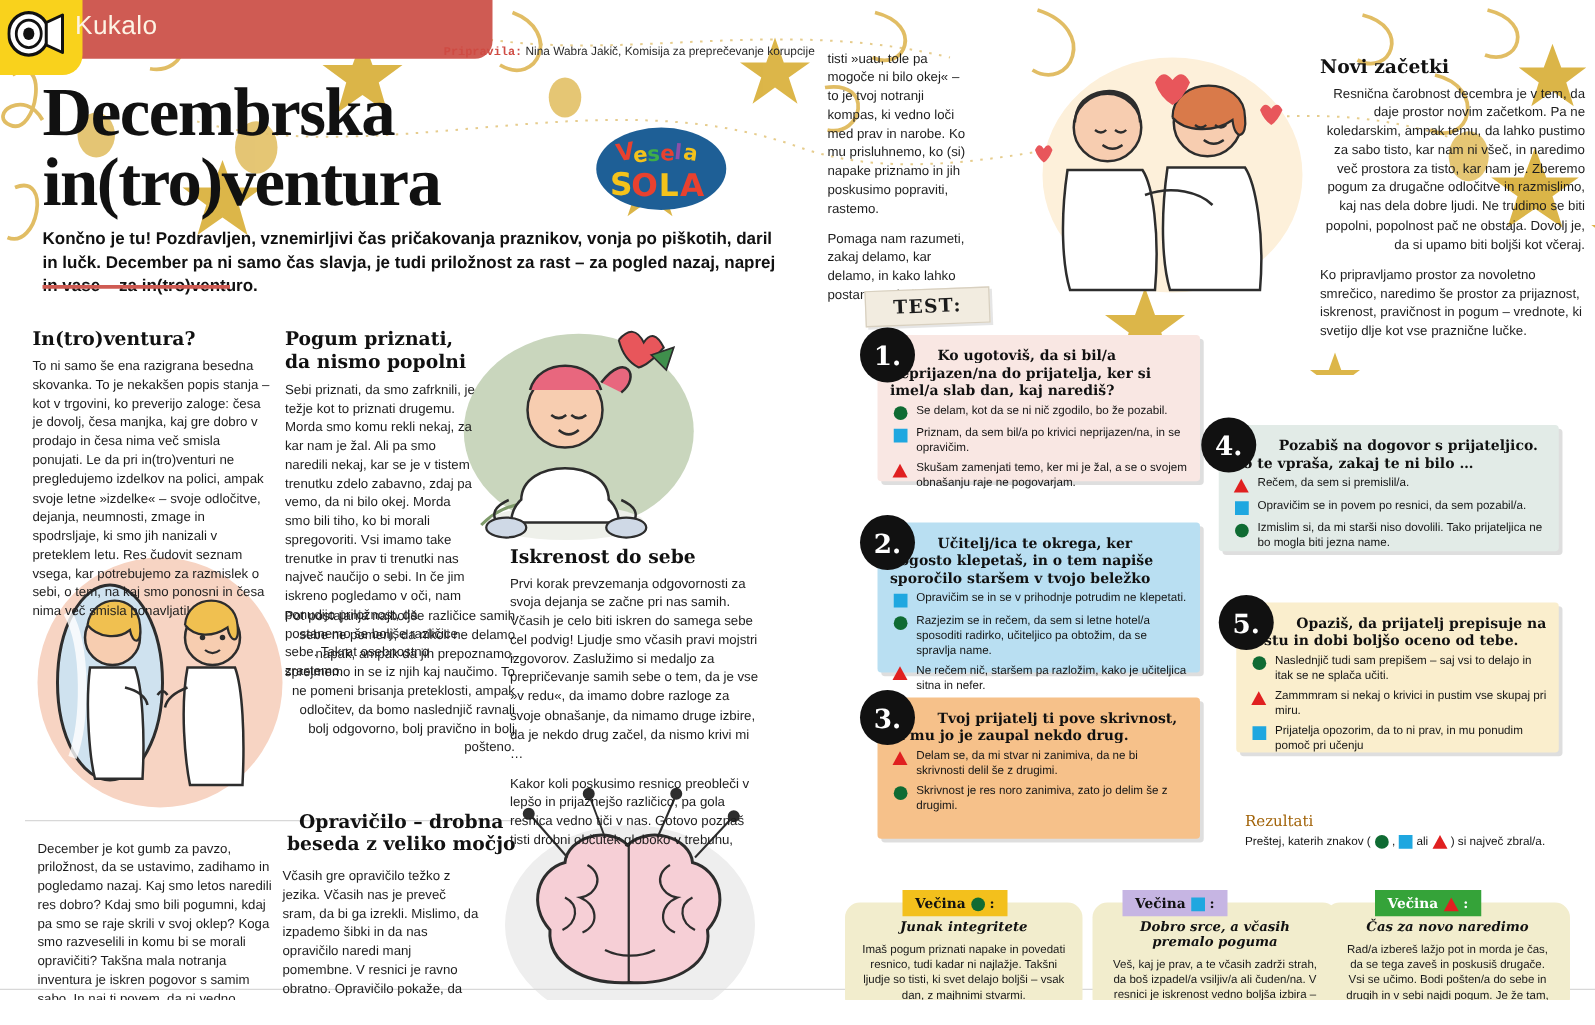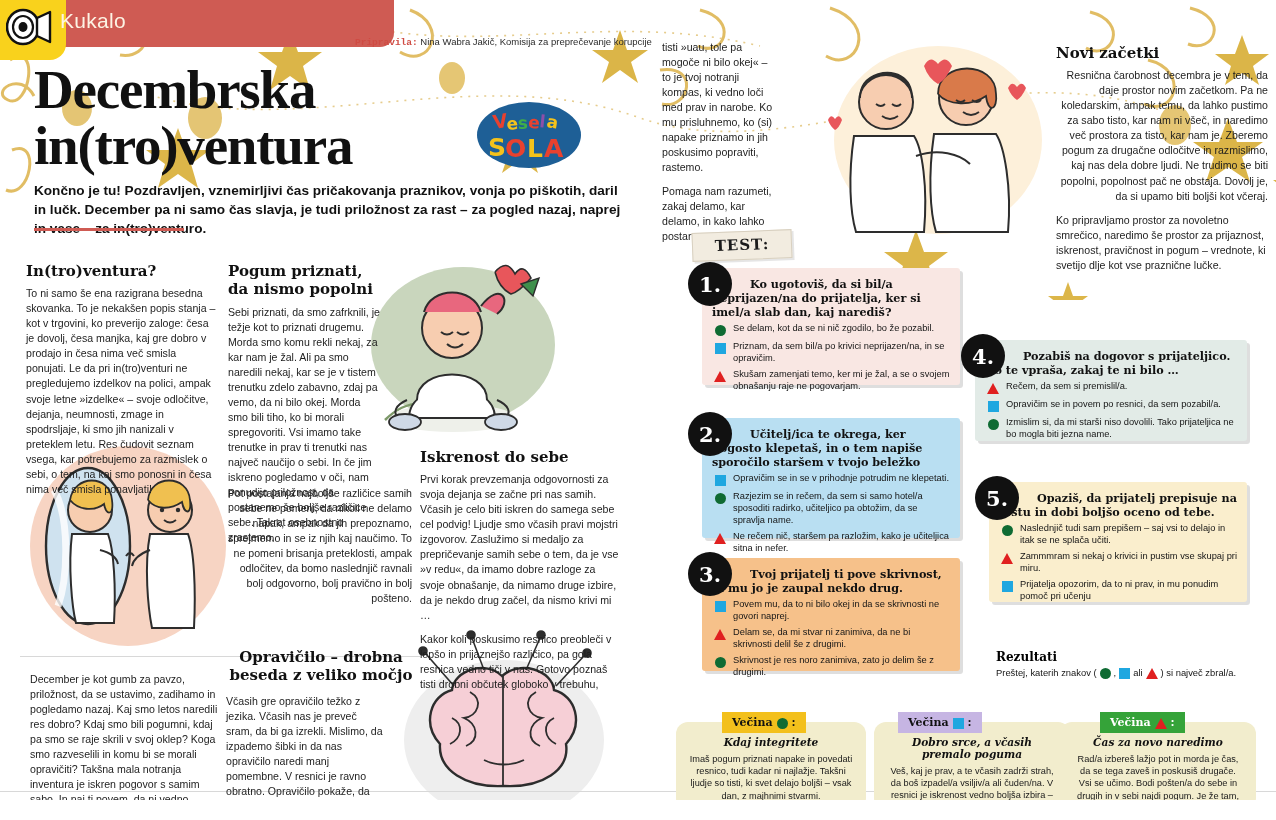--- a/index.html
+++ b/index.html
@@ -65,21 +65,21 @@
   .qtext .ind{padding-left:38px;}
   .opts{padding:0 10px 9px 12px;}
   .opt{display:flex;gap:6px;align-items:flex-start;margin-bottom:4px;font-size:9.3px;line-height:1.28;color:#151515;}
   .mk{flex:0 0 13px;height:13px;margin-top:1px;position:relative;}
   .mk.circle::after{content:"";position:absolute;left:1px;top:1px;width:11px;height:11px;border-radius:50%;background:#0f6b33;}
   .mk.square::after{content:"";position:absolute;left:1px;top:1px;width:11px;height:11px;background:#1fa7e0;}
   .mk.tri::after{content:"";position:absolute;left:0;top:1px;width:0;height:0;
     border-left:6.5px solid transparent;border-right:6.5px solid transparent;border-bottom:11px solid #e02020;}
 
   
-  .res-h{position:absolute;left:996px;top:650px;z-index:5;font-family:"DejaVu Serif",serif;font-weight:700;font-size:12px;color:#000000;}
+  .res-h{position:absolute;left:996px;top:650px;z-index:5;font-family:"DejaVu Serif",serif;font-weight:400;font-size:12px;color:#a16207;}
   .res-sub{position:absolute;left:996px;top:667px;z-index:5;font-size:9.4px;color:#151515;display:flex;align-items:center;gap:3px;}
   .inlmk{display:inline-block;width:11px;height:11px;position:relative;top:1px;}
   .inlmk.circle{border-radius:50%;background:#0f6b33;}
   .inlmk.square{background:#1fa7e0;}
   .inlmk.tri{width:0;height:0;background:none;border-left:6px solid transparent;border-right:6px solid transparent;border-bottom:11px solid #e02020;}
 
   .rcard{position:absolute;border-radius:12px;background:#f2edcd;z-index:4;}
   .rlabel{position:absolute;z-index:6;height:21px;padding:0 10px;display:flex;align-items:center;gap:4px;
     font-family:"DejaVu Serif",serif;font-weight:700;font-size:11px;color:#111;}
   .rtitle{font-family:"DejaVu Serif",serif;font-style:italic;font-weight:700;font-size:10.6px;text-align:center;
@@ -304,21 +304,21 @@
       <span>Opravičilo – drobna</span><br>
       <span>beseda z veliko močjo</span>
     </div>
   </div>
   <div class="blk" style="left:226px;top:694px;width:160px;">
     <div class="body">
         <p>Včasih gre opravičilo težko z jezika. Včasih nas je preveč sram, da bi ga izrekli. Mislimo, da izpademo šibki in da nas opravičilo naredi manj pomembne. V resnici je ravno obratno. Opravičilo pokaže, da imaš pogum in srce. Da ti ni vseeno. Da prevzemaš odgovornost. In to je nekaj, kar ljudje začutimo in spoštujemo.</p>
       </div>
   </div>
 
-  <div class="blk" style="left:420px;top:436px;width:200px;margin-top:12px;">
+  <div class="blk" style="left:408px;top:436px;width:200px;">
     <div class="h2">Iskrenost do sebe</div>
     <div class="body">
       <p>Prvi korak prevzemanja odgovornosti za svoja dejanja se začne pri nas samih. Včasih je celo biti iskren do samega sebe cel podvig! Ljudje smo včasih pravi mojstri izgovorov. Zaslužimo si medaljo za prepričevanje samih sebe o tem, da je vse »v redu«, da imamo dobre razloge za svoje obnašanje, da nimamo druge izbire, da je nekdo drug začel, da nismo krivi mi …</p>
       <p>Kakor koli poskusimo resnico preobleči v lepšo in prijaznejšo različico, pa gola resnica vedno tiči v nas. Gotovo poznaš tisti drobni občutek globoko v trebuhu,</p>
     </div>
   </div>
 
   <div class="blk" style="left:662px;top:40px;width:116px;">
     <div class="body">
       <p>tisti »uau, tole pa mogoče ni bilo okej« – to je tvoj notranji kompas, ki vedno loči med prav in narobe. Ko mu prisluhnemo, ko (si) napake priznamo in jih poskusimo popraviti, rastemo.</p>
@@ -361,37 +361,33 @@
 
   <div class="qcard" style="left:702px;top:418px;width:258px;height:120px;background:#b9dff2;">
     <div class="qtext"><span class="ind">Učitelj/ica te okrega, ker pogosto klepetaš, in o tem napiše sporočilo staršem v tvojo beležko</span></div>
     <div class="opts">
       <div class="opt">
           <span class="mk square"></span>
           <span>Opravičim se in se v prihodnje potrudim ne klepetati.</span>
         </div>
       <div class="opt">
           <span class="mk circle"></span>
-          <span>Razjezim se in rečem, da sem si samo hotel/a sposoditi radirko, učiteljico pa obtožim, da se spravlja name.</span>
+          <span>Razjezim se in rečem, da sem si letne hotel/a sposoditi radirko, učiteljico pa obtožim, da se spravlja name.</span>
         </div>
       <div class="opt">
           <span class="mk tri"></span>
           <span>Ne rečem nič, staršem pa razložim, kako je učiteljica sitna in nefer.</span>
         </div>
     </div>
   </div>
   <div class="qnum" style="left:688px;top:412px;">2.</div>
 
   <div class="qcard" style="left:702px;top:558px;width:258px;height:113px;background:#f6c18a;">
     <div class="qtext"><span class="ind">Tvoj prijatelj ti pove skrivnost, ki mu jo je zaupal nekdo drug.</span></div>
     <div class="opts">
-      <div class="opt">
-          <span class="mk square"></span>
-          <span>Povem mu, da to ni bilo okej in da se skrivnosti ne govori naprej.</span>
-        </div>
       <div class="opt">
           <span class="mk tri"></span>
           <span>Delam se, da mi stvar ni zanimiva, da ne bi skrivnosti delil še z drugimi.</span>
         </div>
       <div class="opt">
           <span class="mk circle"></span>
           <span>Skrivnost je res noro zanimiva, zato jo delim še z drugimi.</span>
         </div>
     </div>
   </div>
@@ -445,21 +441,21 @@
     <span class="inlmk tri"></span>
     <span>) si največ zbral/a.</span>
   </div>
 
   <div class="rlabel" style="left:722px;top:712px;background:#f3c01c;">
     <span>Večina</span>
     <span class="inlmk circle"></span>
     <span>:</span>
   </div>
   <div class="rcard" style="left:676px;top:722px;width:190px;height:88px;">
-    <div class="rtitle">Kdaj integritete</div>
+    <div class="rtitle">Junak integritete</div>
     <div class="rbody">Imaš pogum priznati napake in povedati resnico, tudi kadar ni najlažje. Takšni ljudje so tisti, ki svet delajo boljši – vsak dan, z majhnimi stvarmi.</div>
   </div>
 
   <div class="rlabel" style="left:898px;top:712px;background:#c6b5e3;">
     <span>Večina</span>
     <span class="inlmk square"></span>
     <span>:</span>
   </div>
   <div class="rcard" style="left:874px;top:722px;width:196px;height:88px;">
     <div class="rtitle">Dobro srce, a včasih premalo poguma</div>

